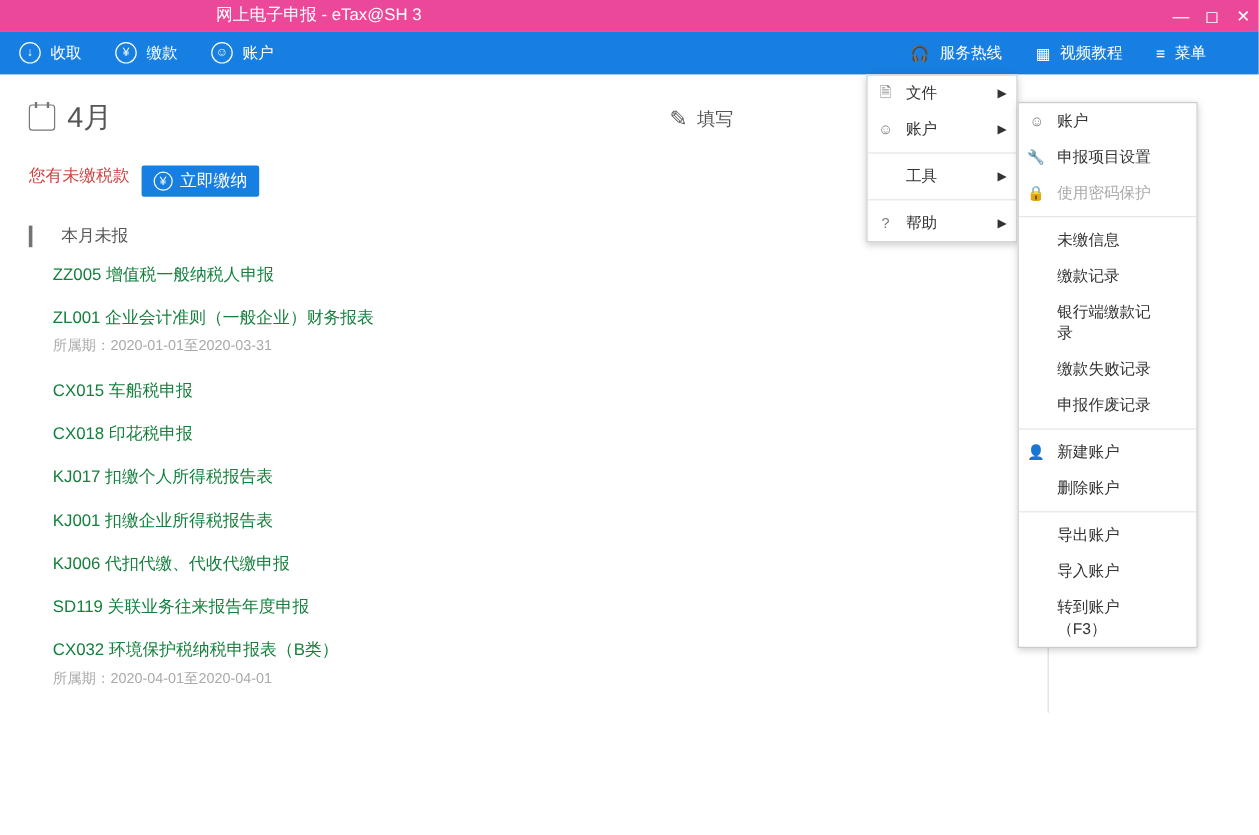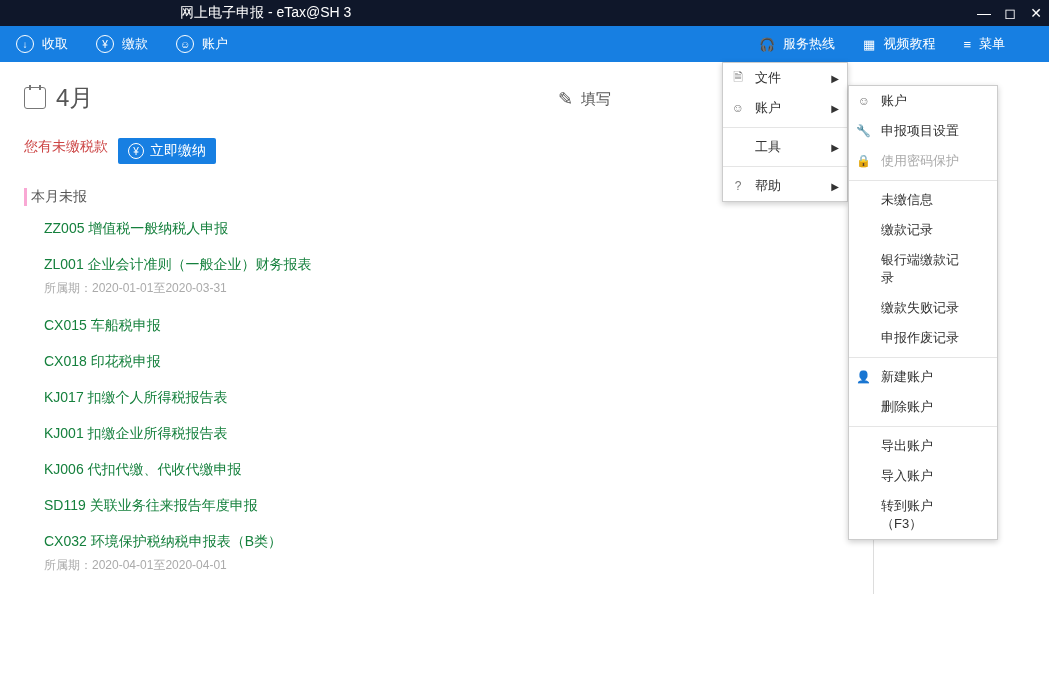--- a/index.html
+++ b/index.html
@@ -1,37 +1,37 @@
 <!DOCTYPE html>
 <html><head>
 <meta charset="utf-8">
 <style>
   * { box-sizing: border-box; margin: 0; padding: 0; }
   body { font-family: "Microsoft YaHei", sans-serif; font-size: 13px; background: #fff; width: 1049px; height: 696px; overflow: hidden; position: relative; }
-  .titlebar { background: #0f172a; height: 26px; display: flex; align-items: center; color: #fff; position: relative; }
+  .titlebar { background: #ec4899; height: 26px; display: flex; align-items: center; color: #fff; position: relative; }
   .titlebar .title { margin-left: 180px; font-size: 14px; }
   .winbtns { position: absolute; right: 0; top: 0; display: flex; height: 26px; }
   .winbtn { width: 26px; height: 26px; display: flex; align-items: center; justify-content: center; color: #fff; font-size: 14px; }
   .toolbar { background: #177fe2; height: 36px; display: flex; align-items: center; color: #fff; padding: 0 16px; }
   .toolbar .group { display: flex; align-items: center; margin-right: 28px; gap: 8px; }
   .toolbar .spacer { flex: 1; }
   .icon-circle { width: 18px; height: 18px; border: 1.5px solid #fff; border-radius: 50%; display: inline-flex; align-items: center; justify-content: center; font-size: 10px; }
   .content { padding: 20px 24px; display: flex; }
   .left { flex: 1; }
   .monthrow { display: flex; align-items: center; margin-bottom: 24px; }
   .month-label { font-size: 24px; color: #555; display: flex; align-items: center; gap: 10px; }
   .cal-icon { width: 22px; height: 22px; border: 1.5px solid #777; border-radius: 3px; position: relative; }
   .cal-icon::before, .cal-icon::after { content: ""; position: absolute; width: 2px; height: 5px; background: #777; top: -3px; }
   .cal-icon::before { left: 4px; } .cal-icon::after { right: 4px; }
   .fill-btn { position: absolute; left: 558px; top: 88px; display: flex; align-items: center; gap: 8px; color: #555; font-size: 15px; }
   .warn-row { display: flex; align-items: flex-start; gap: 10px; margin-bottom: 24px; }
   .warn-text { color: #c44; font-size: 14px; }
   .pay-btn { background: #177fe2; color: #fff; padding: 4px 10px; display: flex; align-items: center; gap: 6px; border-radius: 2px; font-size: 14px; }
   .section { margin-bottom: 20px; }
-  .section-head { border-left: 3px solid #f9a8d4; padding-left: 4px; color: #555; font-size: 14px; margin-bottom: 14px; }
+  .section-head { border-left: 3px solid #737373; padding-left: 24px; color: #555; font-size: 14px; margin-bottom: 14px; }
   .item { margin-left: 20px; margin-bottom: 18px; }
   .item .name { color: #15803d; font-size: 14px; margin-bottom: 6px; }
   .item .period { color: #aaa; font-size: 12px; }
   .right { width: 160px; position: relative; }
   .timeline { position: absolute; left: 8px; top: 70px; bottom: 0; width: 1px; background: #ddd; }
   .timeline-dot { position: absolute; left: -4px; width: 8px; height: 8px; border: 1px solid #ccc; border-radius: 50%; background: #fff; }
   .deadline { position: absolute; left: 26px; top: 180px; color: #c44; font-size: 13px; display: flex; align-items: center; gap: 6px; }
   .month-pill { position: absolute; left: -12px; top: 265px; background: #177fe2; color: #fff; padding: 4px 10px; font-size: 14px; }
   .menu { background: #fff; border: 1px solid #ccc; box-shadow: 0 2px 6px rgba(0,0,0,0.2); font-size: 13px; color: #333; }
   .menu-item { padding: 6px 30px 6px 32px; position: relative; display: flex; align-items: center; }

